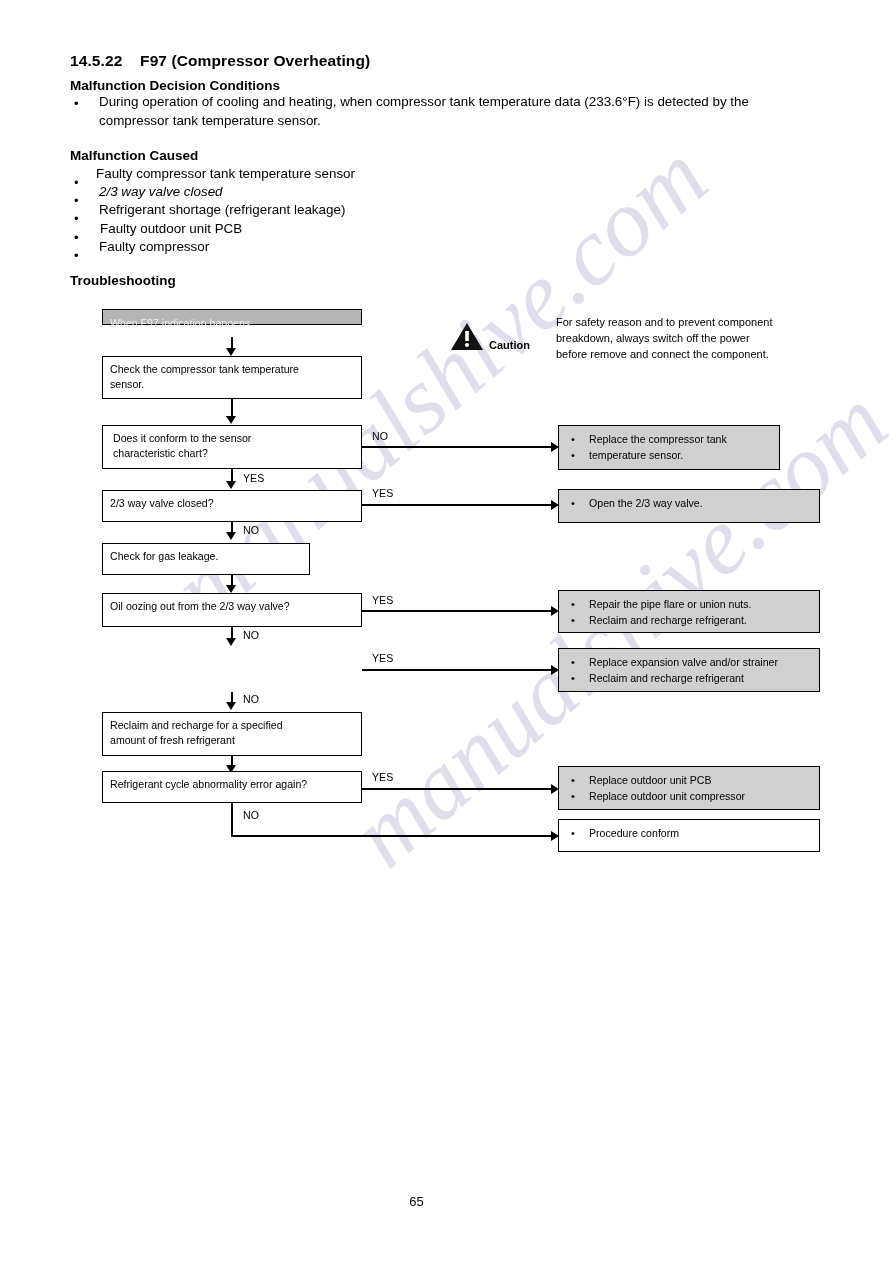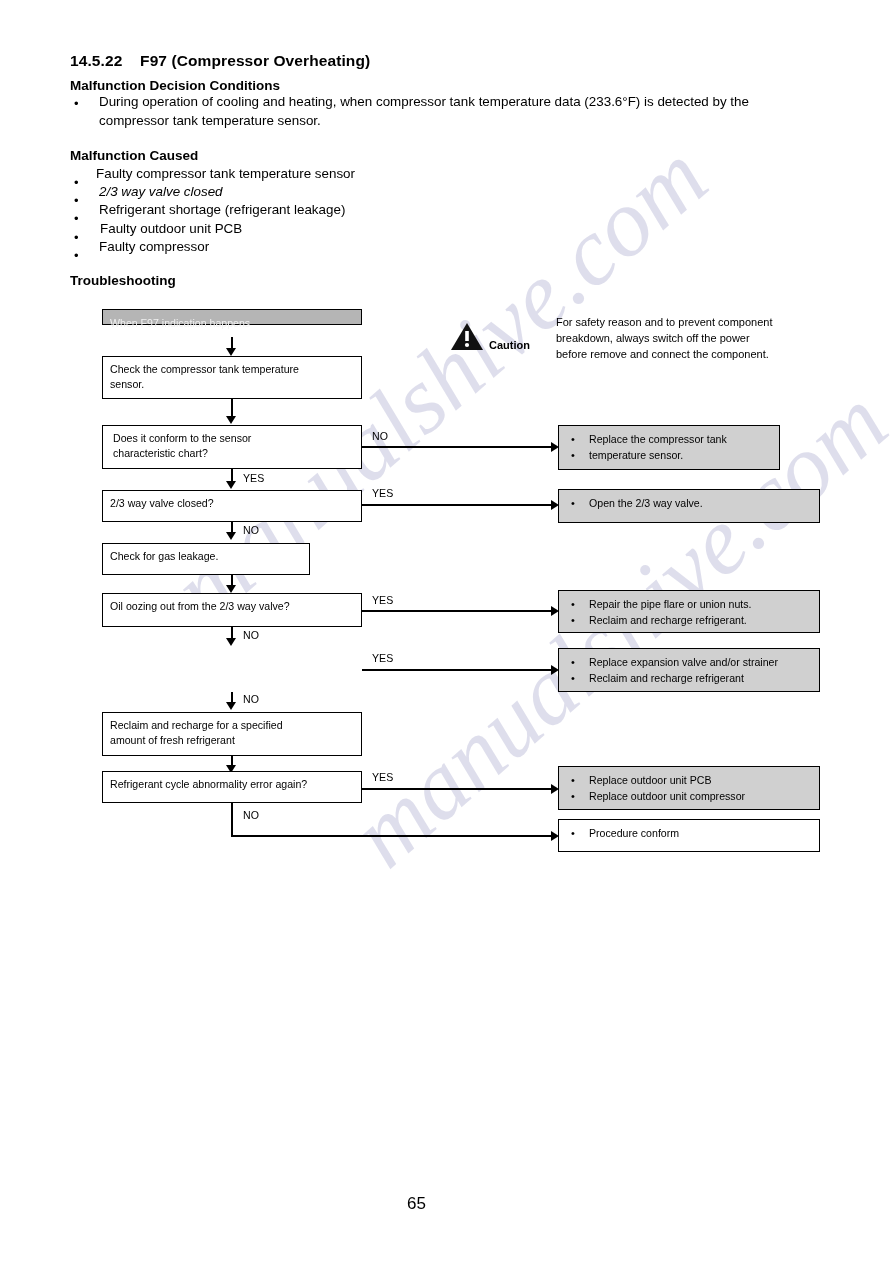--- a/index.html
+++ b/index.html
@@ -117,21 +117,21 @@
     white-space:nowrap;
   }
   #caution-word {
     position:absolute;
     font-size:11px; font-weight:bold;
   }
 
   #page-num {
     position:absolute;
     width:833px; text-align:center;
-    font-size:17px;
+    font-size:13px;
   }
 </style>
 </head>
 <body>
 
 <div id="watermark">
   <div class="wm-text" id="wm-a">manualshive.com</div>
   <div class="wm-text" id="wm-b">manualshive.com</div>
 </div>
 

